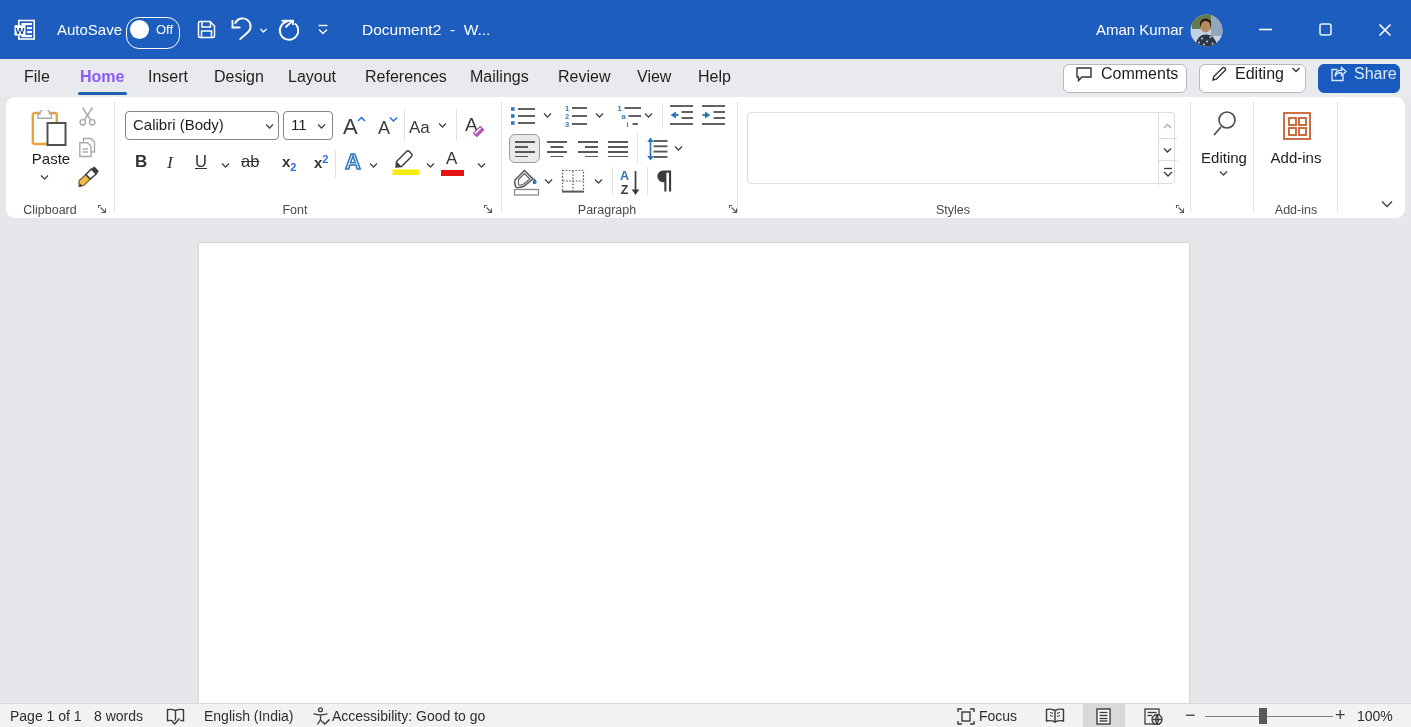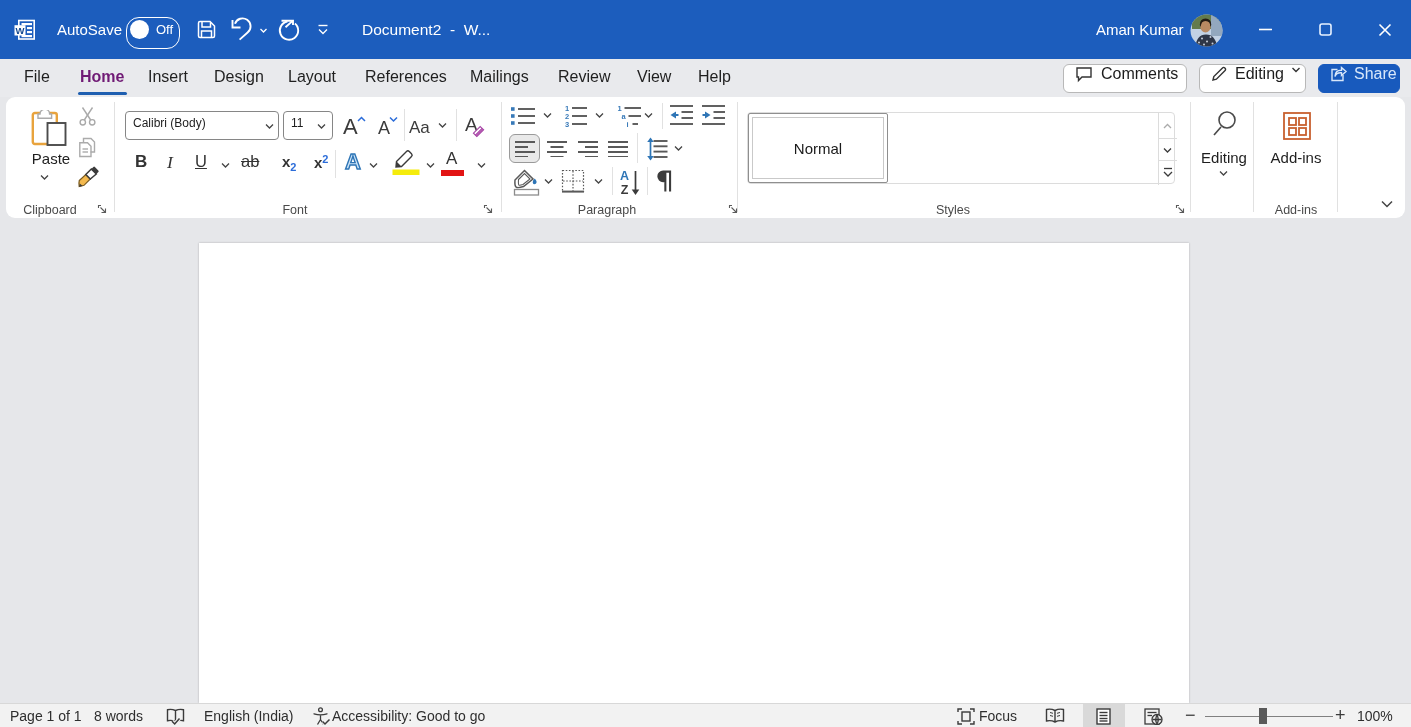--- a/index.html
+++ b/index.html
@@ -19,36 +19,36 @@
 #toggle { position:absolute; left:126px; top:17px; width:54px; height:32px; border:1.5px solid #fff; border-radius:13px; }
 #toggle .knob { position:absolute; left:3px; top:1.5px; width:19px; height:19px; border-radius:50%; background:#fff; }
 #toggle .lbl { position:absolute; left:29px; top:4px; color:#fff; font-size:13px; }
 
 
 .winbtn { position:absolute; }
 
 
 #tabrow { position:absolute; left:0; top:59px; width:1411px; height:38px; background:#E9EAED; }
 .tab { position:absolute; top:9px; font-size:16px; color:#1f1f1f; }
-.tab.sel { font-weight:bold; color:#701a75; }
+.tab.sel { font-weight:bold; color:#8b5cf6; }
 #homeline { position:absolute; left:78px; top:92px; width:49px; height:3px; background:#1F5FB0; border-radius:2px; }
 .pillbtn { position:absolute; top:64px; height:29px; background:#fff; border:1px solid #B8B8B8; border-radius:6px; display:flex; align-items:flex-start; font-size:16px; color:#1c1c1c; }
 
 
 #ribbon { position:absolute; left:6px; top:97px; width:1399px; height:121px; background:#fff; border-radius:9px; }
 .gdiv { position:absolute; top:5px; height:110px; width:1px; background:#E1E1E1; }
 .glabel { position:absolute; top:106px; font-size:12.5px; color:#4a4a4a; width:200px; margin-left:-100px; text-align:center; }
 .launcher { position:absolute; top:107px; width:11px; height:11px; }
 .ic { position:absolute; }
 .chev { position:absolute; width:9px; height:9px; }
 .rtext { position:absolute; font-size:15px; color:#1e1e1e; }
 
 
 .combo { position:absolute; border:1px solid #868686; border-radius:4px; background:#fff; }
-.combo .cv { position:absolute; left:7px; top:4px; font-size:12px; color:#1e1e1e; }
+.combo .cv { position:absolute; left:7px; top:4px; font-size:15px; color:#1e1e1e; }
 
 
 #gallery { position:absolute; left:741px; top:15px; width:428px; height:72px; border:1px solid #DCDCDC; border-radius:4px; background:#fff; }
 .gcell { position:absolute; top:0; height:100%; }
 .gname { position:absolute; width:100%; text-align:center; font-size:15px; color:#1a1a1a; }
 
 
 #docarea { position:absolute; left:0; top:218px; width:1411px; height:485px; background:#E6E7EA; }
 #page { position:absolute; left:199px; top:25px; width:990px; height:460px; background:#fff; box-shadow:0 0 2px rgba(0,0,0,0.25); }
 
@@ -429,23 +429,20 @@
     <path d="M8 1 H16 V23 H13.8 V3.2 H11 V23 H8.8 V13 Q8 13.2 7.5 13.2 A6.1 6.1 0 0 1 7.5 1 Z" fill="#3b3b3b"></path>
   </svg>
   <div class="glabel" style="left:601px">Paragraph</div>
   <svg class="launcher" style="left:722px" viewBox="0 0 11 11" fill="none" stroke="#5a5a5a" stroke-width="1.1">
     <path d="M1.5 4 V1.5 H4"></path>
       <path d="M3.5 3.5 L8 8"></path>
       <path d="M8.5 4.5 V8.5 H4.5"></path>
   </svg>
 
   <div id="gallery">
-    <div class="gcell" style="left:0;width:140px;border:1px solid #8F8F8F;border-radius:2px;box-shadow:inset 0 0 0 3px #fff, inset 0 0 0 4px #C9C9C9;">
-      <div class="gname" style="top:26px">Normal</div>
-    </div>
     <div class="abs" style="left:410px;top:0;width:18px;height:72px;border-left:1px solid #DCDCDC">
       <svg class="chev" style="left:4px;top:9px" viewBox="0 0 9 9" fill="none" stroke="#ABABAB" stroke-width="1.3">
           <path d="M1 6 L4.5 2.5 L8 6"></path>
         </svg>
       <div class="abs" style="left:0;top:25px;width:18px;height:23px;border-top:1px solid #DCDCDC;border-bottom:1px solid #DCDCDC">
         <svg class="chev" style="left:4px;top:7px" viewBox="0 0 9 9" fill="none" stroke="#3b3b3b" stroke-width="1.3">
             <path d="M1 2.5 L4.5 6 L8 2.5"></path>
           </svg>
       </div>
       <svg class="ic" style="left:4px;top:54px" width="10" height="12" viewBox="0 0 10 12" fill="none" stroke="#3b3b3b" stroke-width="1.3">

